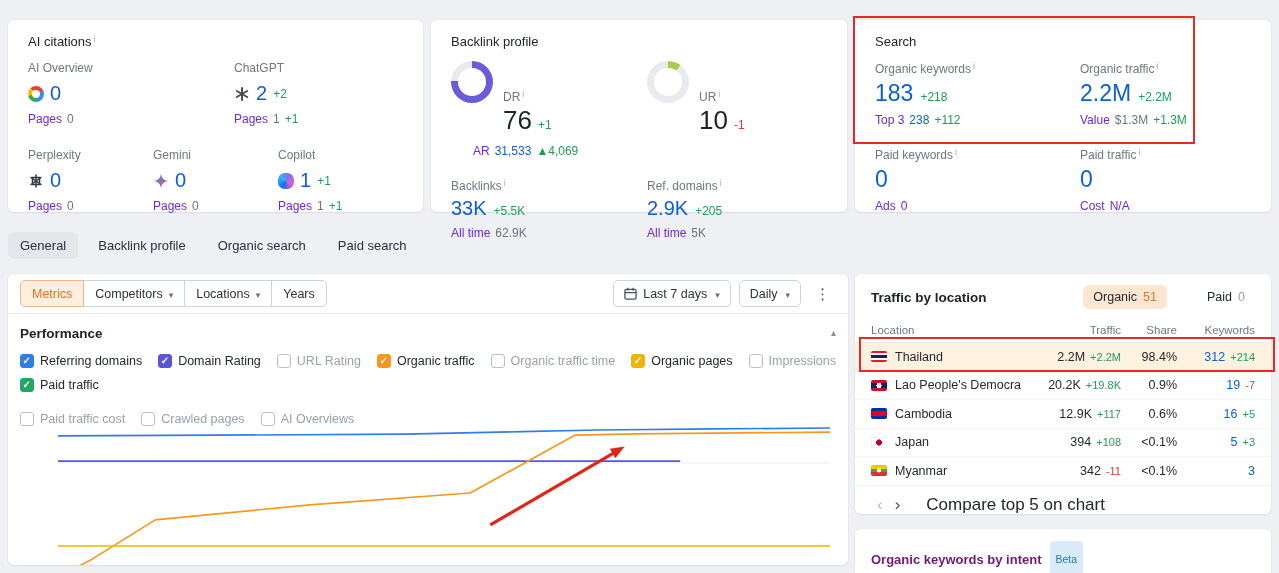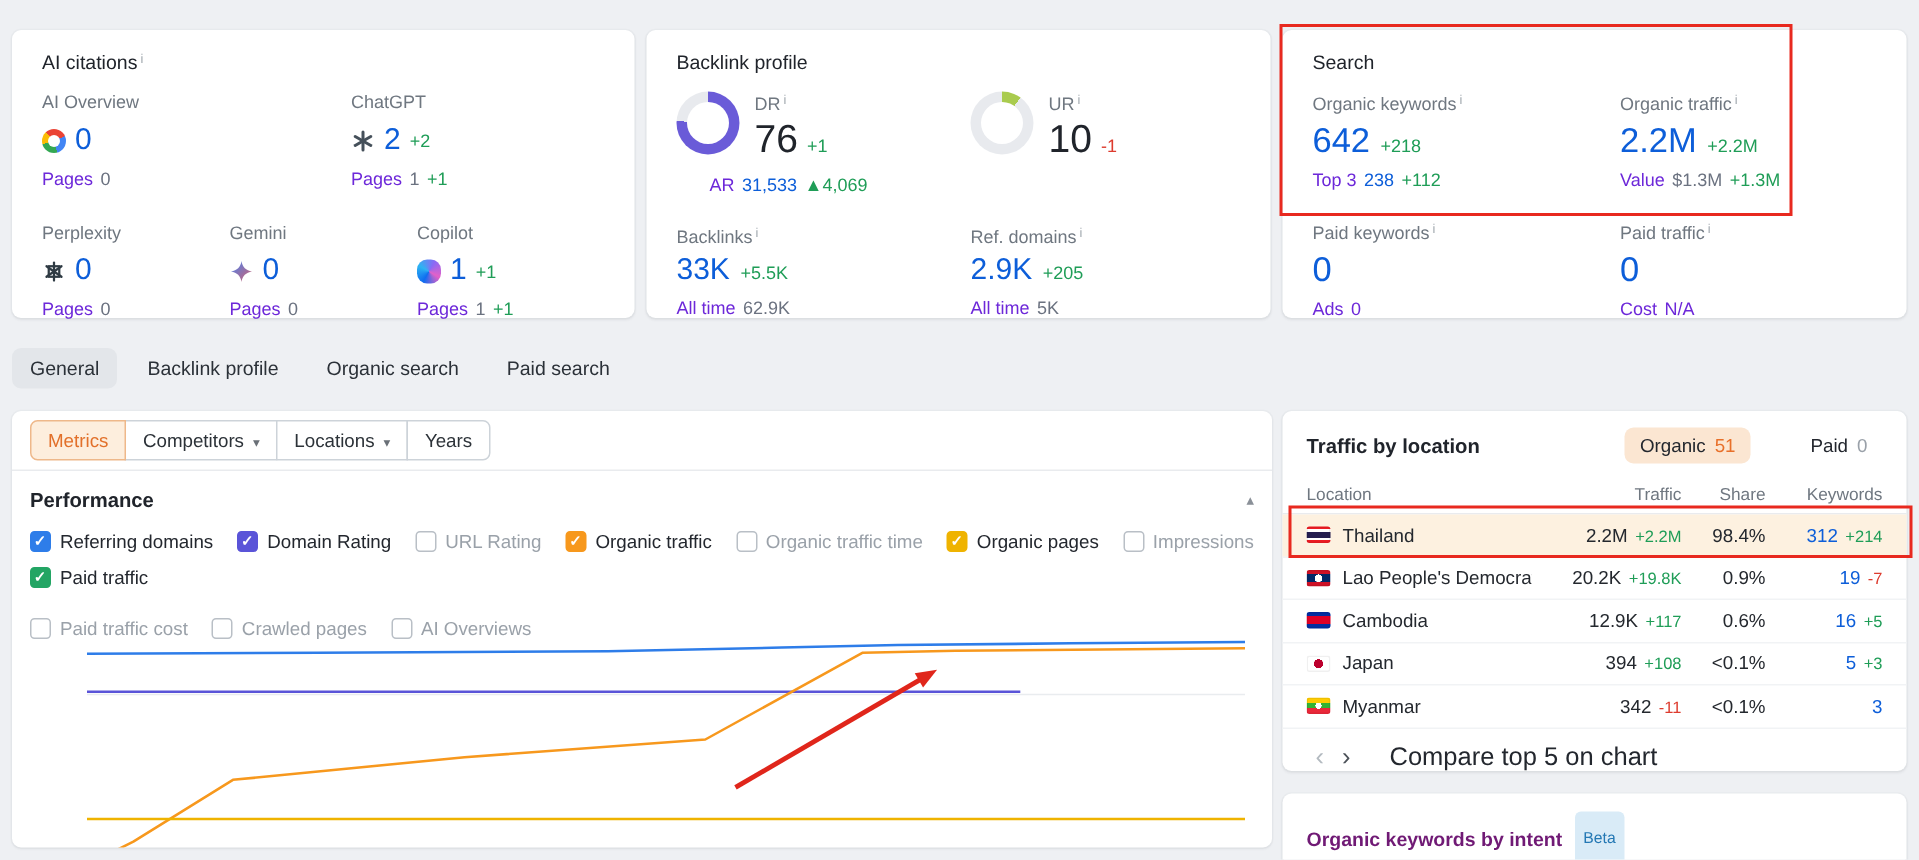--- a/index.html
+++ b/index.html
@@ -35,21 +35,21 @@
 
   .ic{display:inline-block;width:16px;height:16px;}
   .ic-google{border-radius:50%;background:conic-gradient(from -45deg,#ea4335 110deg,#4285f4 0 210deg,#34a853 0 300deg,#fbbc05 0);position:relative;}
   .ic-google::after{content:"";position:absolute;inset:4px;background:#fff;border-radius:50%;}
   .ic-copilot{border-radius:42%;background:conic-gradient(from 210deg,#0f6cf0,#2db4f2,#8a6af5,#e361c8,#0f6cf0);}
 
   .bp-grid{display:grid;grid-template-columns:196px 1fr;row-gap:20px;margin-top:12px;}
   .dr-flex{display:flex;gap:10px;align-items:flex-start;}
   .donut{width:42px;height:42px;border-radius:50%;background:conic-gradient(var(--c) calc(var(--p)*1%),#e8eaee 0);position:relative;flex:none;}
   .donut::after{content:"";position:absolute;inset:7px;background:#fff;border-radius:50%;}
-  .mini-label{font-size:12px;color:#6f7780;}
+  .mini-label{font-size:12px;color:#6f7780;margin-top:28px;}
   .big-dark{font-size:26px;color:#20242b;display:flex;gap:6px;align-items:baseline;margin-top:1px;}
   .ar-line{margin-top:8px;margin-left:22px;font-size:12px;display:flex;gap:5px;align-items:baseline;}
   .s-label{font-size:12px;color:#6f7780;}
   .s-valrow{display:flex;gap:7px;align-items:baseline;margin-top:4px;}
   .s-value{font-size:23px;color:#0d5ed9;}
   .s-value-sm{font-size:20px;color:#0d5ed9;}
   .s-sub{margin-top:6px;font-size:12px;display:flex;gap:5px;align-items:baseline;}
   .se-grid{display:grid;grid-template-columns:205px 1fr;row-gap:20px;margin-top:12px;}
 
   
@@ -279,21 +279,21 @@
     </div>
   </div>
 </div>
 
 <div class="card card-se">
   <div class="card-title">Search</div>
   <div class="se-grid">
     <div>
       <div class="s-label"><span>Organic keywords</span><span class="inf"></span></div>
       <div class="s-valrow">
-          <span class="s-value">642</span>
+          <span class="s-value">183</span>
           <span class="chg">+218</span>
         </div>
       <div class="s-sub">
           <span class="gray">Top 3</span>
           <span class="blue">238</span>
           <span class="chg">+112</span>
         </div>
     </div>
     <div>
       <div class="s-label"><span>Organic traffic</span><span class="inf"></span></div>
@@ -346,20 +346,39 @@
           <span class="chev"></span>
         </button>
       <button class="seg-btn">
           <span>Locations</span>
           <span class="chev"></span>
         </button>
       <button class="seg-btn">
           <span>Years</span>
         </button>
     </div>
+    <div class="tb-right">
+      <button class="tb-btn">
+        <span>
+            <svg class="cal-svg" width="13" height="13" viewBox="0 0 14 14">
+              <rect x="1" y="2.5" width="12" height="10.5" rx="1.5" fill="none" stroke="#4b5158" stroke-width="1.4"></rect>
+              <line x1="4.2" y1="0.8" x2="4.2" y2="4" stroke="#4b5158" stroke-width="1.4"></line>
+              <line x1="9.8" y1="0.8" x2="9.8" y2="4" stroke="#4b5158" stroke-width="1.4"></line>
+              <line x1="1" y1="6" x2="13" y2="6" stroke="#4b5158" stroke-width="1.2"></line>
+            </svg>
+          </span>
+        <span>Last 7 days</span>
+          <span class="chev"></span>
+      </button>
+      <button class="tb-btn">
+          <span>Daily</span>
+          <span class="chev"></span>
+        </button>
+      <button class="kebab"></button>
+    </div>
   </div>
   <div class="perf-head">
     <span class="perf-title">Performance</span>
     <span class="collapse-chev"></span>
   </div>
   <div class="metrics-wrap">
     <label class="metric on">
         <span class="cb" style="background: rgb(46, 125, 233); border-color: rgb(46, 125, 233);"></span>
         <span>Referring domains</span>
       </label>

